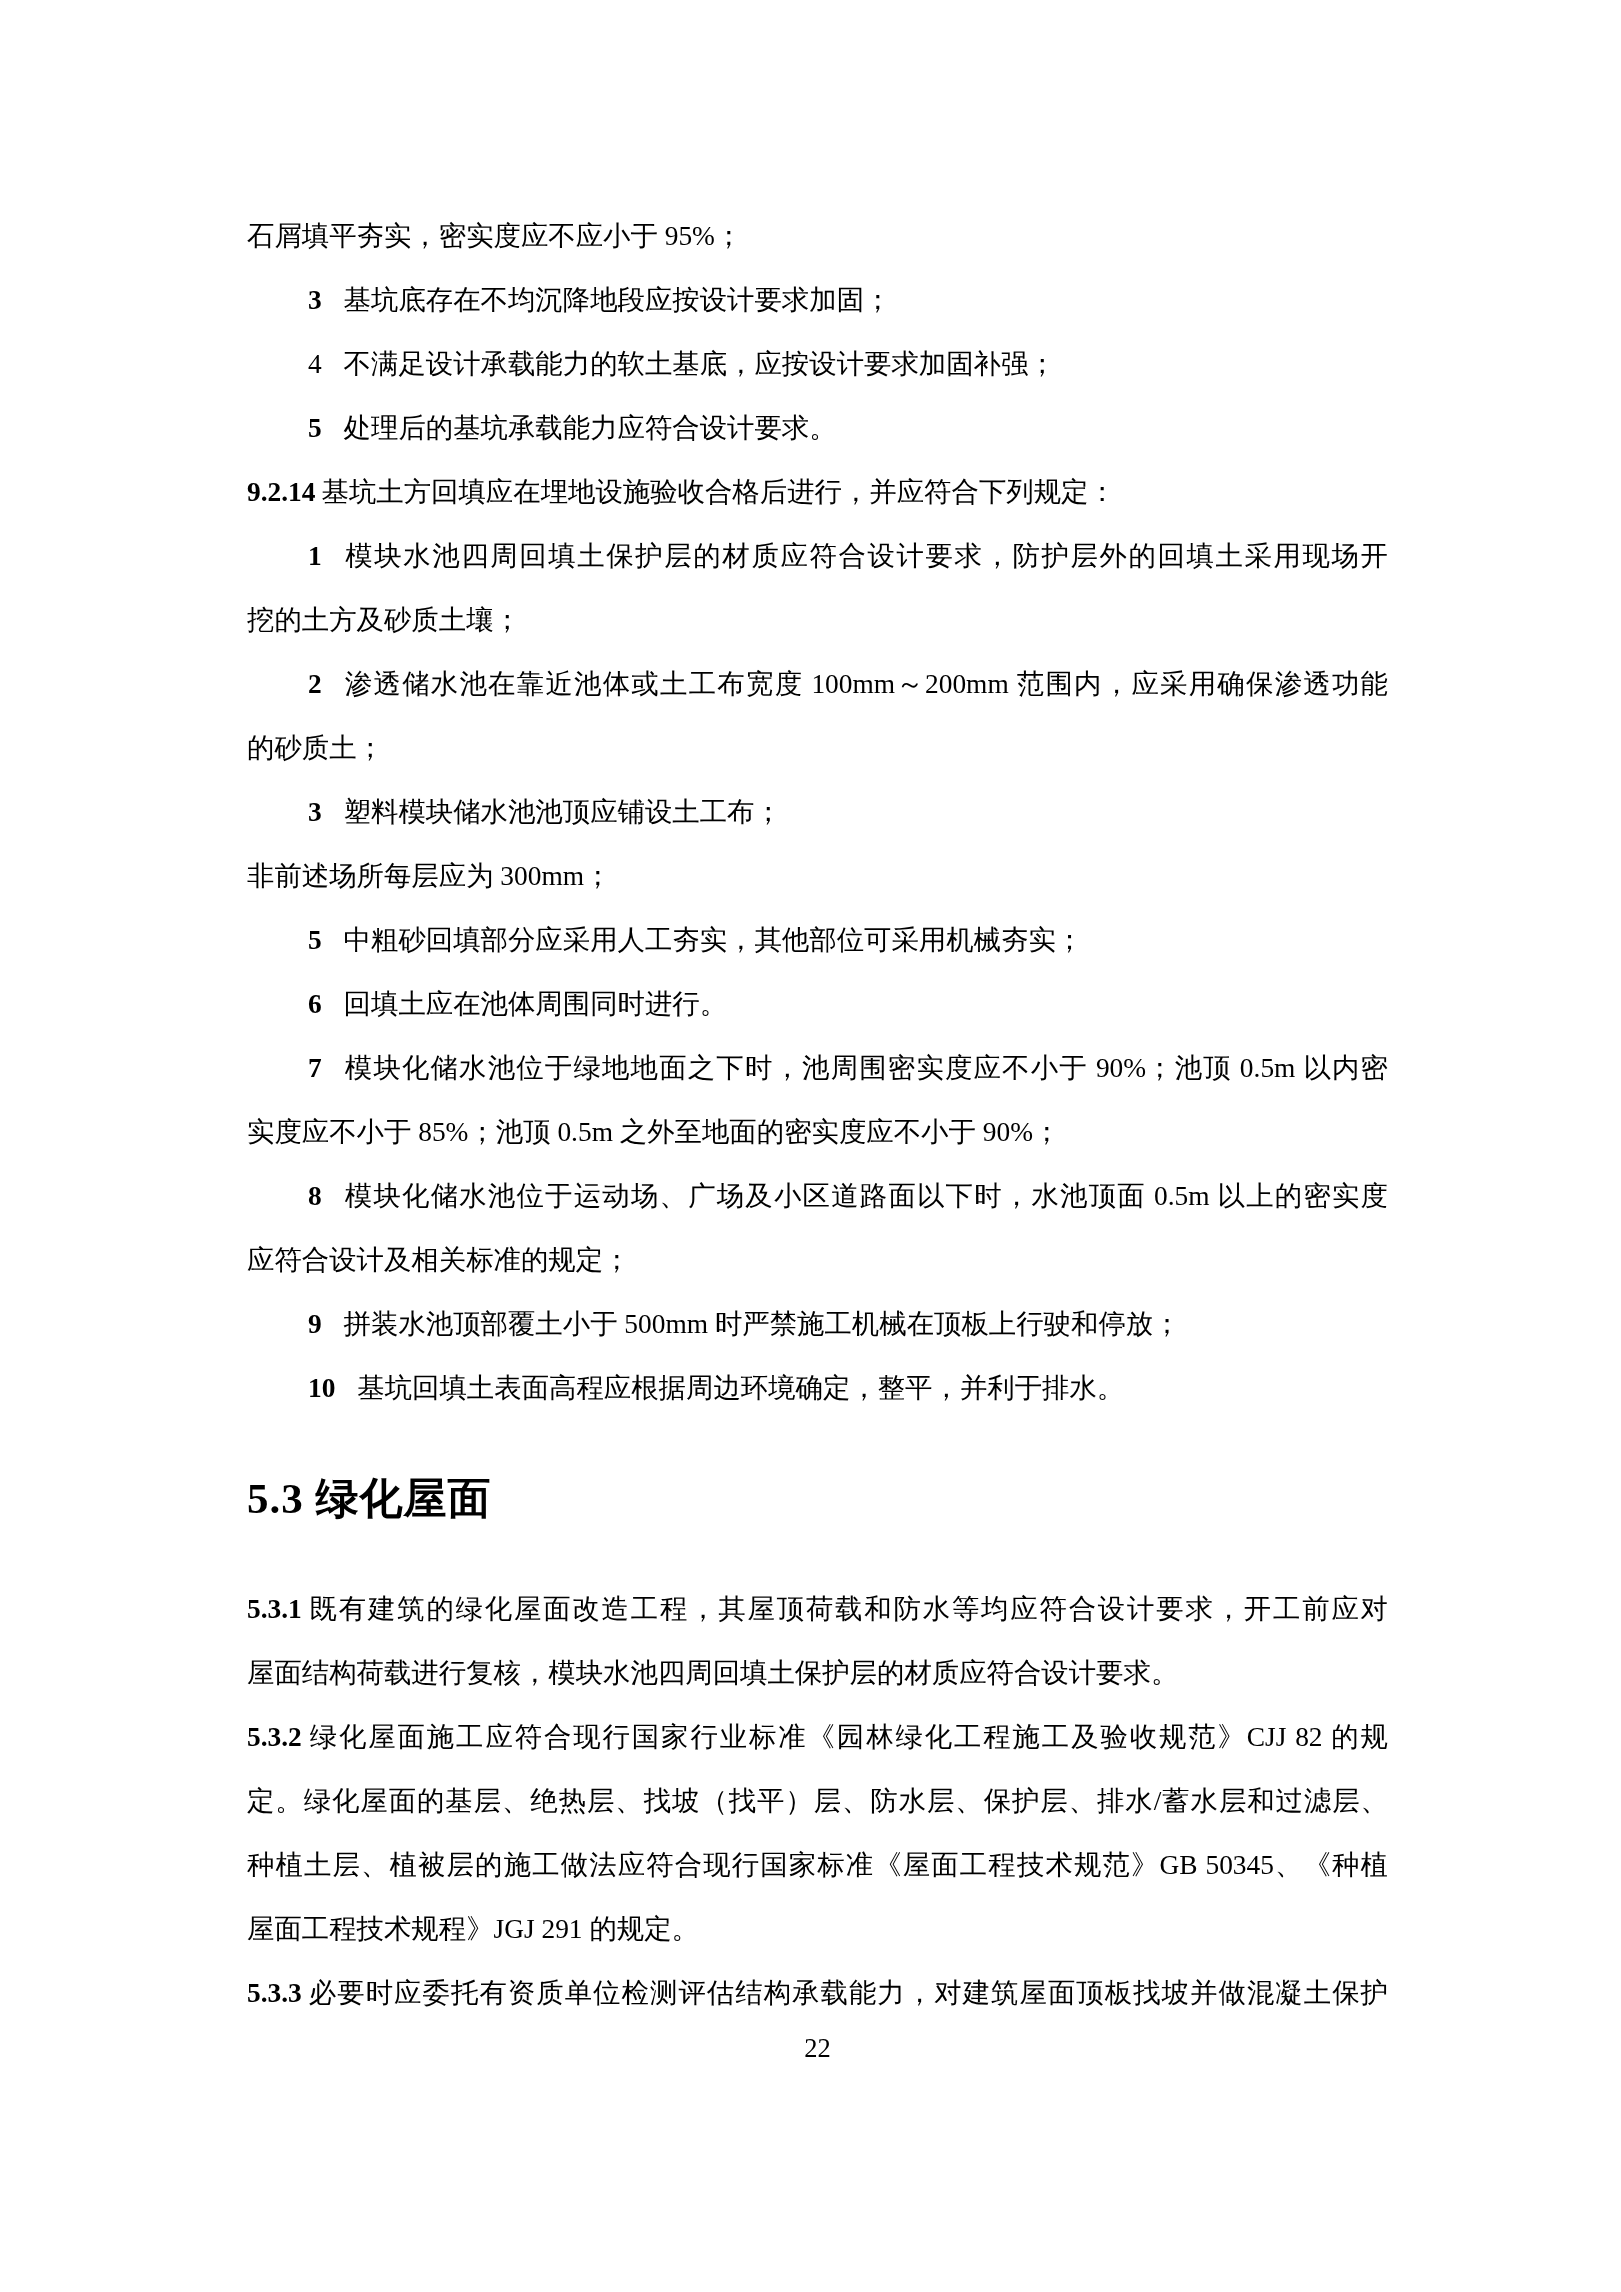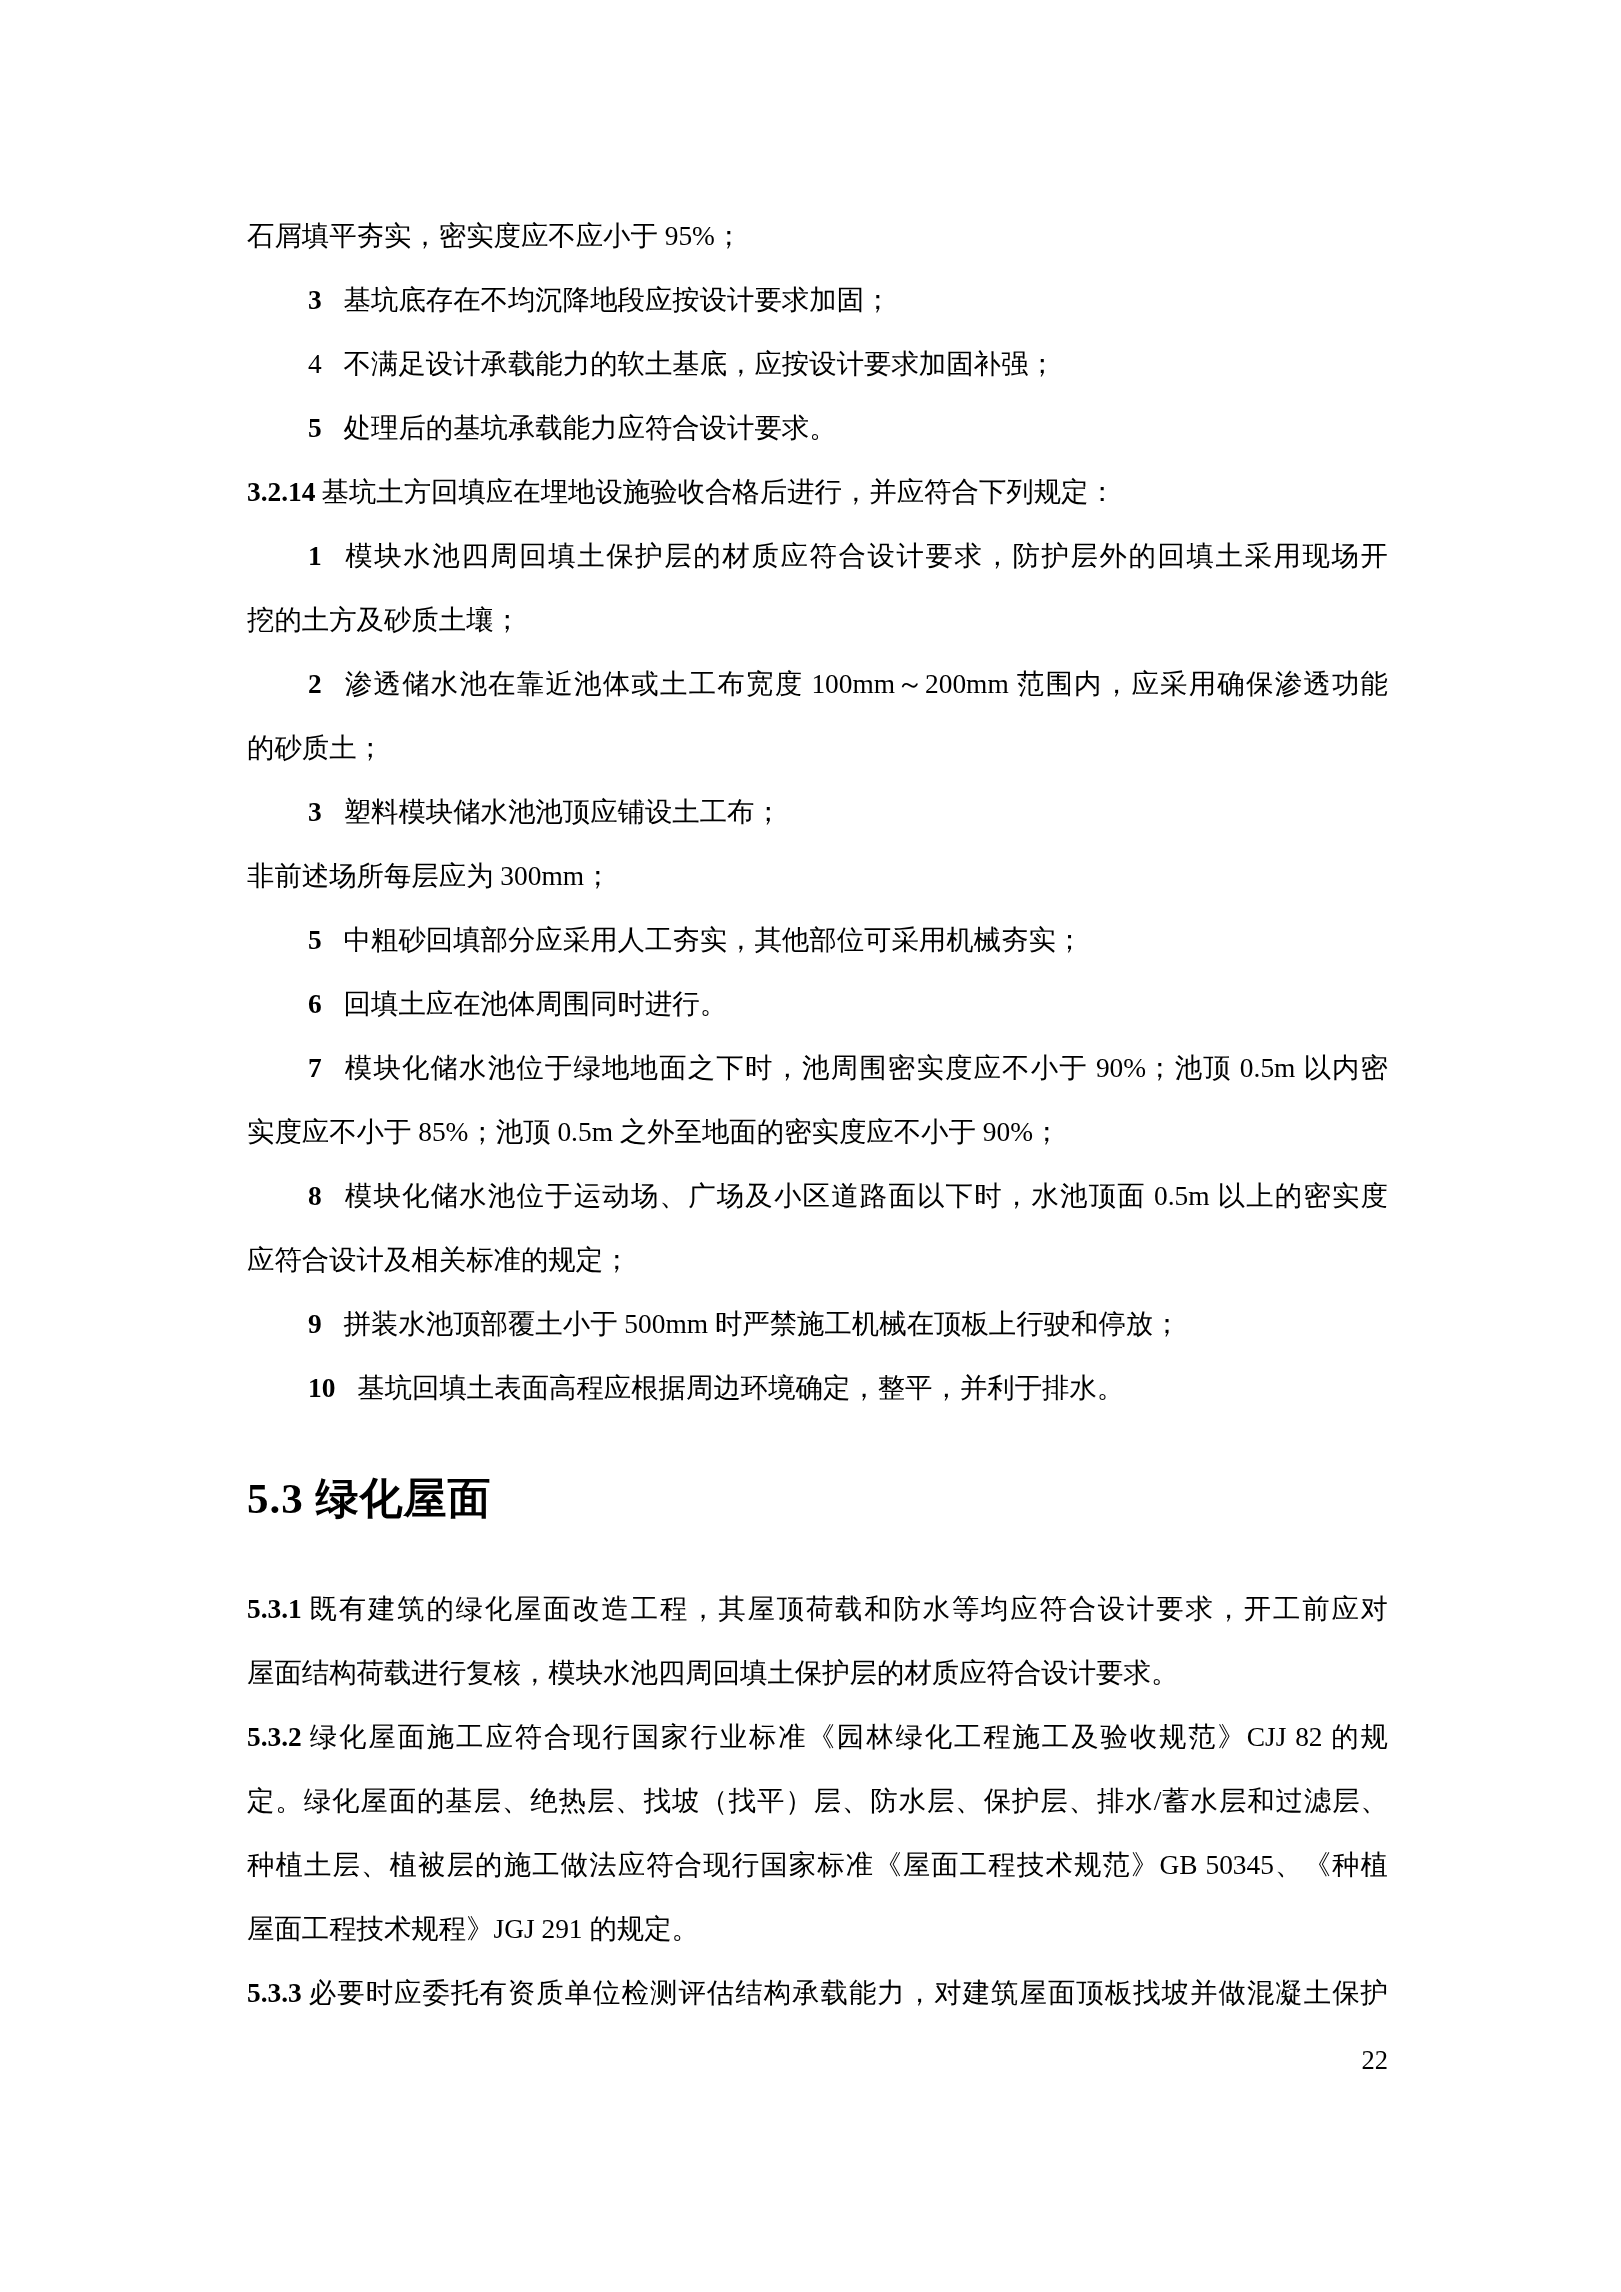--- a/index.html
+++ b/index.html
@@ -55,38 +55,38 @@
   }
   .section-heading {
     height: 69px;
     line-height: 69px;
     margin: 44px 0;
     font-size: 43px;
     font-weight: bold;
     letter-spacing: 1px;
   }
   .page-number {
-    margin-top: 16px;
+    margin-top: 4px;
     height: 39px;
     line-height: 39px;
     font-size: 26.5px;
-    text-align: right;
+    text-align: center;
   }
 </style>
 </head>
 <body>
 
 <div class="page">
   <div class="content">
     <div id="lines-before">
         <div class="line"><span>石屑填平夯实，密实度应不应小于 95%；</span></div>
         <div class="line indent"><span class="num bold">3</span><span>基坑底存在不均沉降地段应按设计要求加固；</span></div>
         <div class="line indent"><span class="num">4</span><span>不满足设计承载能力的软土基底，应按设计要求加固补强；</span></div>
         <div class="line indent"><span class="num bold">5</span><span>处理后的基坑承载能力应符合设计要求。</span></div>
-        <div class="line"><span class="num bold section">3.2.14</span><span>基坑土方回填应在埋地设施验收合格后进行，并应符合下列规定：</span></div>
+        <div class="line"><span class="num bold section">9.2.14</span><span>基坑土方回填应在埋地设施验收合格后进行，并应符合下列规定：</span></div>
         <div class="line justify indent"><span class="num bold">1</span><span>模块水池四周回填土保护层的材质应符合设计要求，防护层外的回填土采用现场开</span></div>
         <div class="line"><span>挖的土方及砂质土壤；</span></div>
         <div class="line justify indent"><span class="num bold">2</span><span>渗透储水池在靠近池体或土工布宽度 100mm～200mm 范围内，应采用确保渗透功能</span></div>
         <div class="line"><span>的砂质土；</span></div>
         <div class="line indent"><span class="num bold">3</span><span>塑料模块储水池池顶应铺设土工布；</span></div>
         <div class="line"><span>非前述场所每层应为 300mm；</span></div>
         <div class="line indent"><span class="num bold">5</span><span>中粗砂回填部分应采用人工夯实，其他部位可采用机械夯实；</span></div>
         <div class="line indent"><span class="num bold">6</span><span>回填土应在池体周围同时进行。</span></div>
         <div class="line justify indent"><span class="num bold">7</span><span>模块化储水池位于绿地地面之下时，池周围密实度应不小于 90%；池顶 0.5m 以内密</span></div>
         <div class="line"><span>实度应不小于 85%；池顶 0.5m 之外至地面的密实度应不小于 90%；</span></div>

